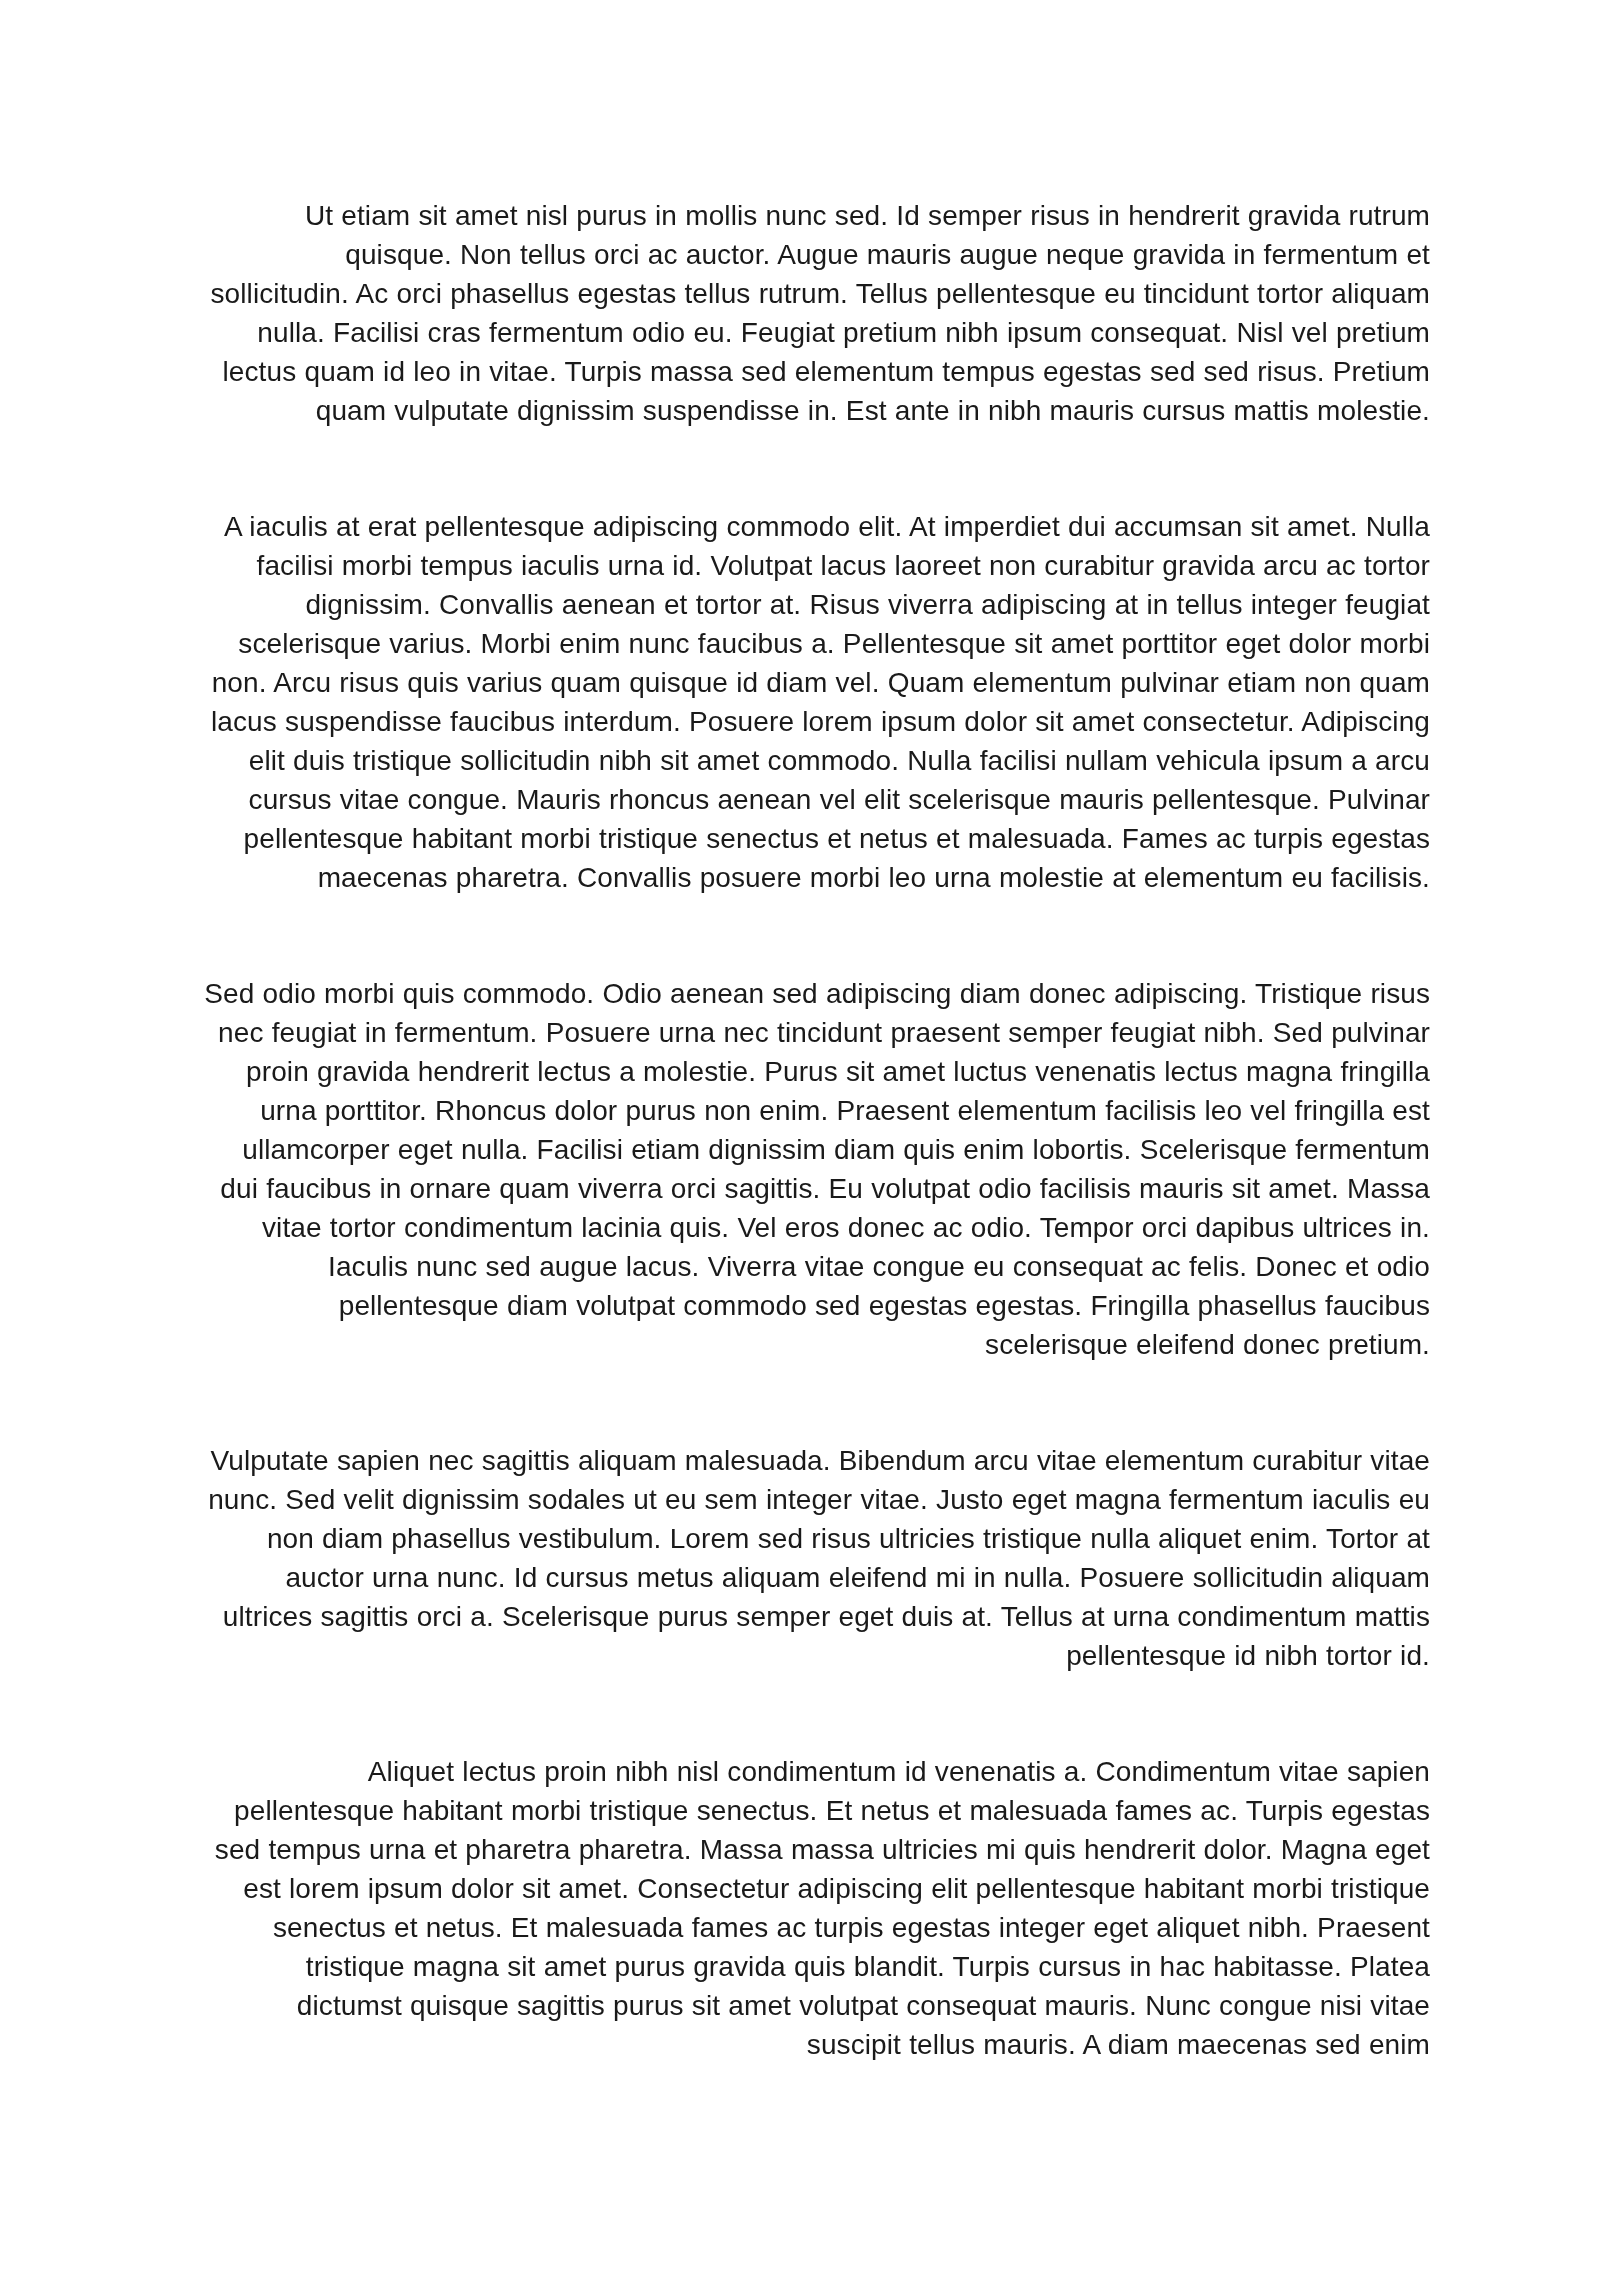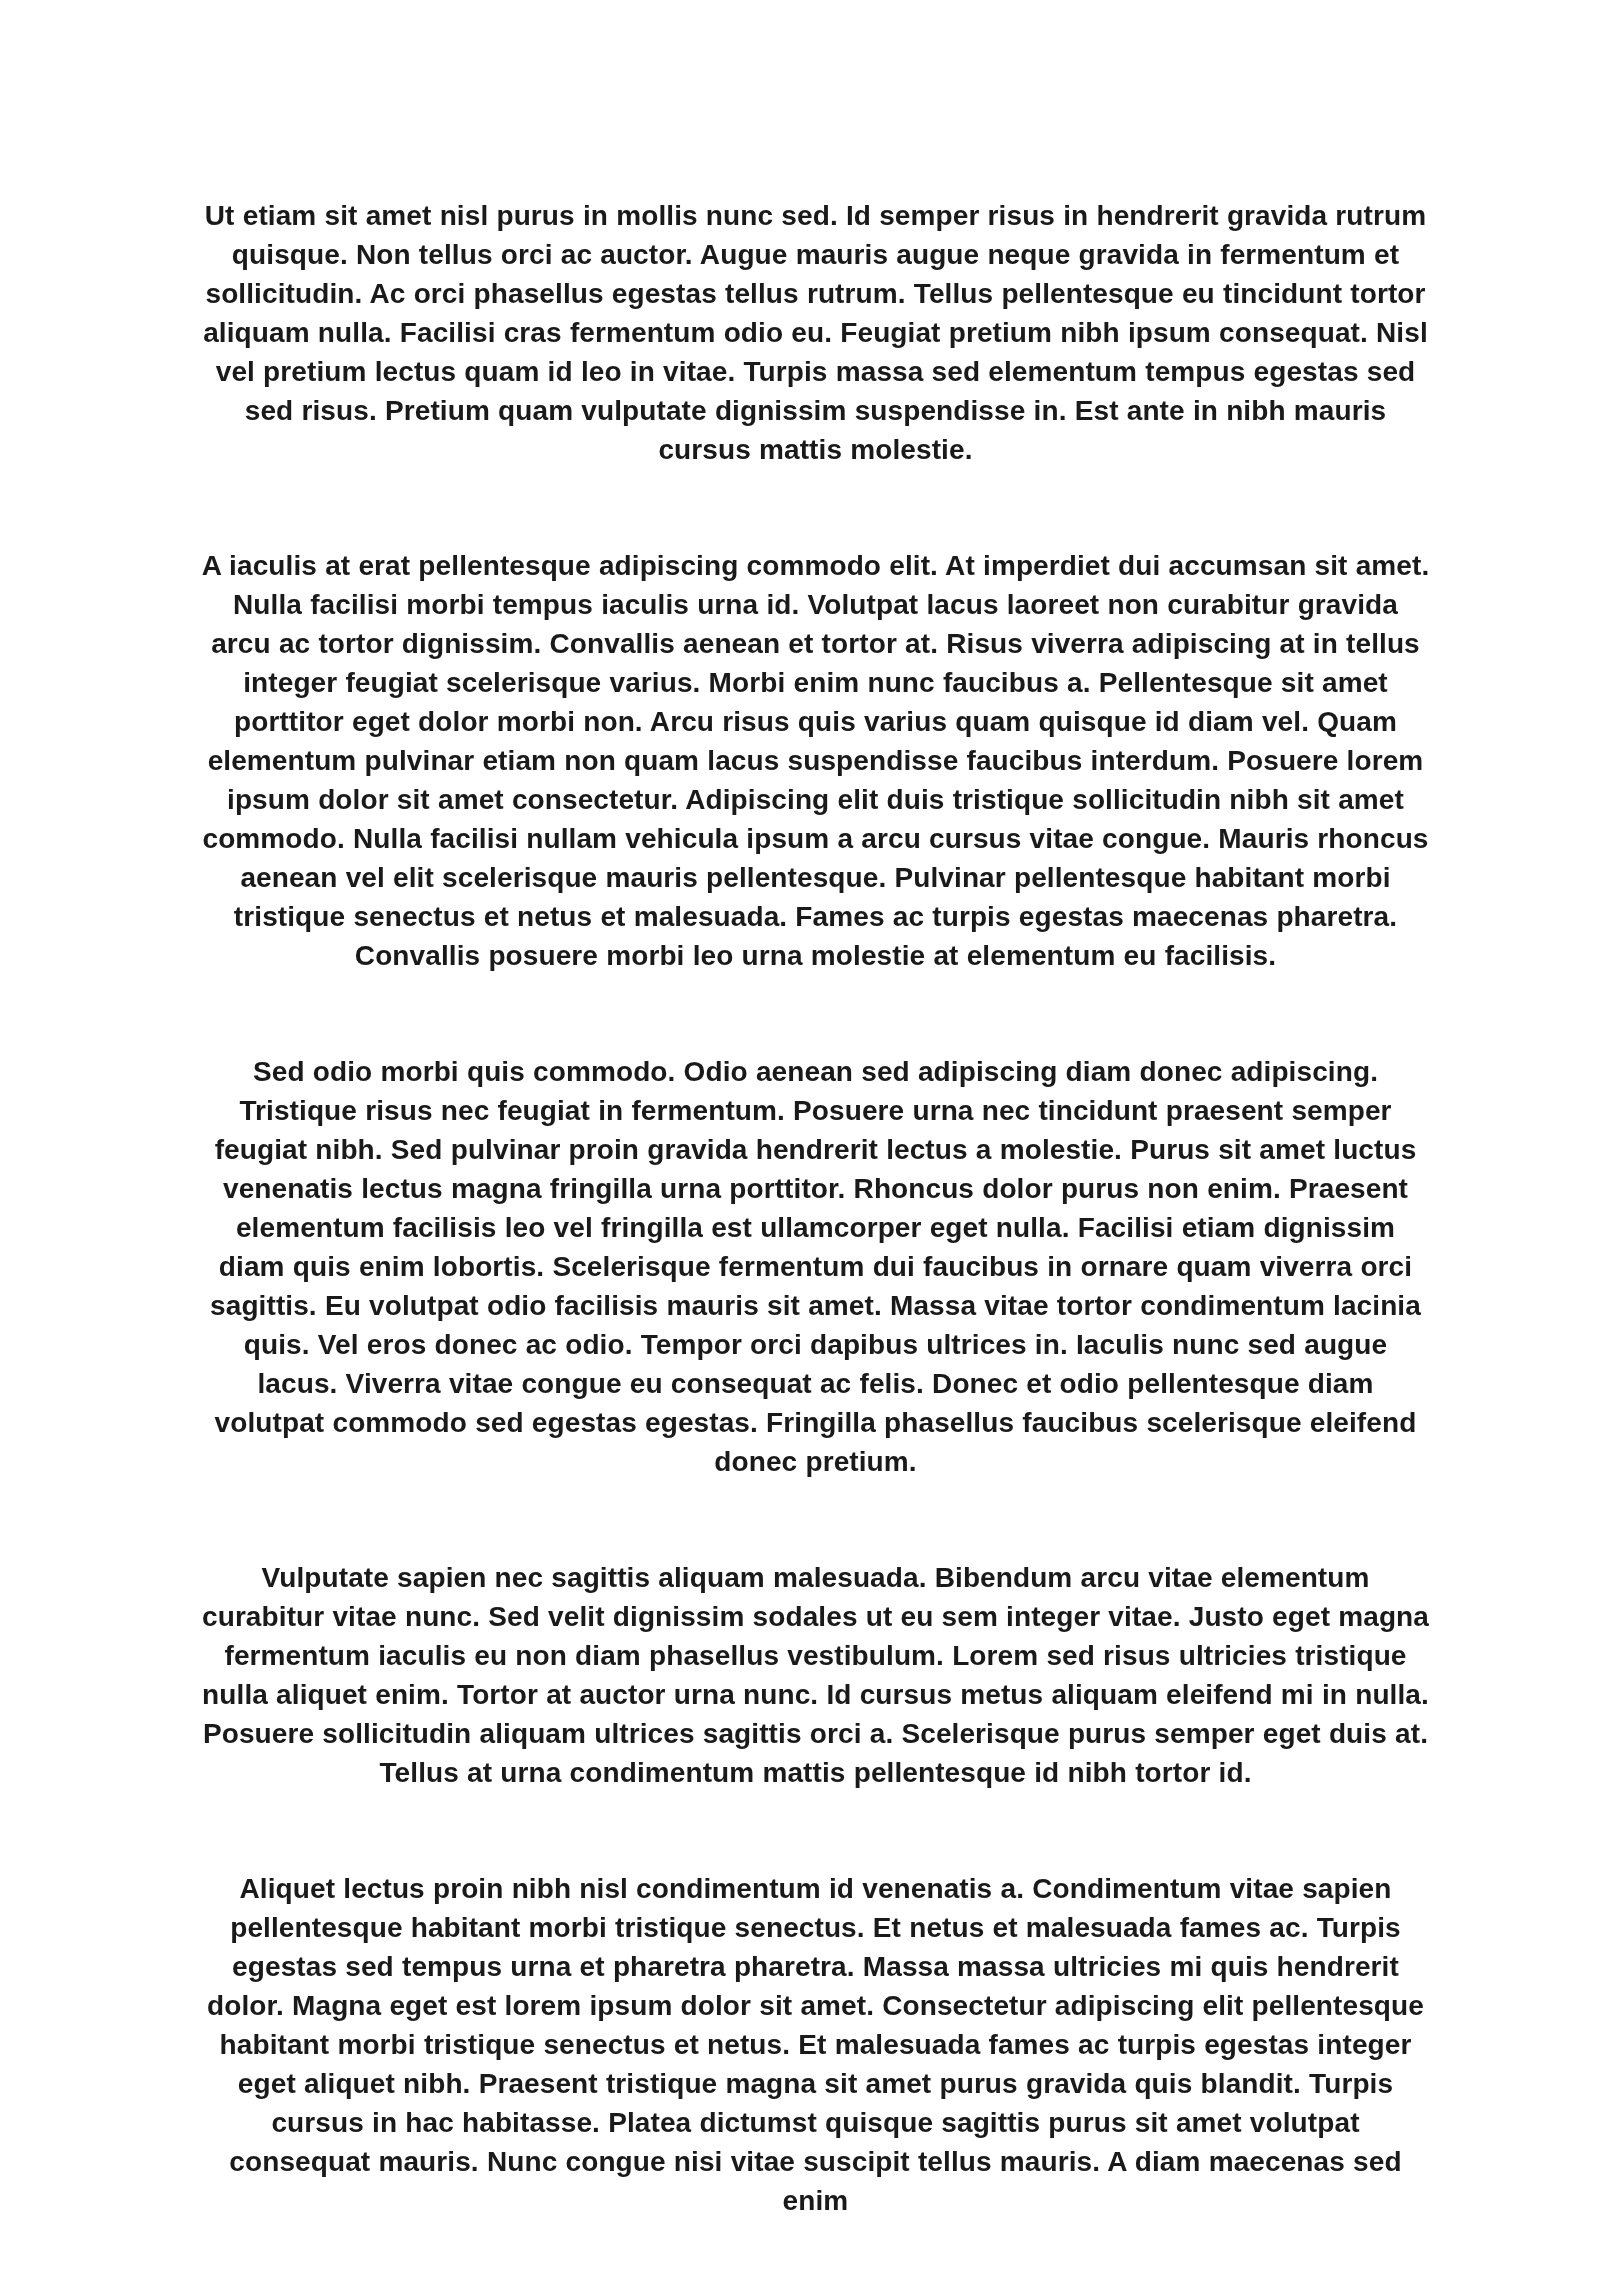--- a/index.html
+++ b/index.html
@@ -18,22 +18,22 @@
     font-family: "Liberation Sans", sans-serif;
     color: #1a1a1a;
   }
   .doc-body {
     width: 1229px;
   }
   .doc-body p {
     margin: 0 0 77px 0;
     font-size: 28px;
     line-height: 39px;
-    font-weight: 700;
-    text-align: center;
+    font-weight: 400;
+    text-align: right;
     letter-spacing: 0.1px;
     word-spacing: 0.3px;
   }
   .doc-body p:last-child {
     margin-bottom: 0;
   }
 </style>
 </head>
 <body>
 

